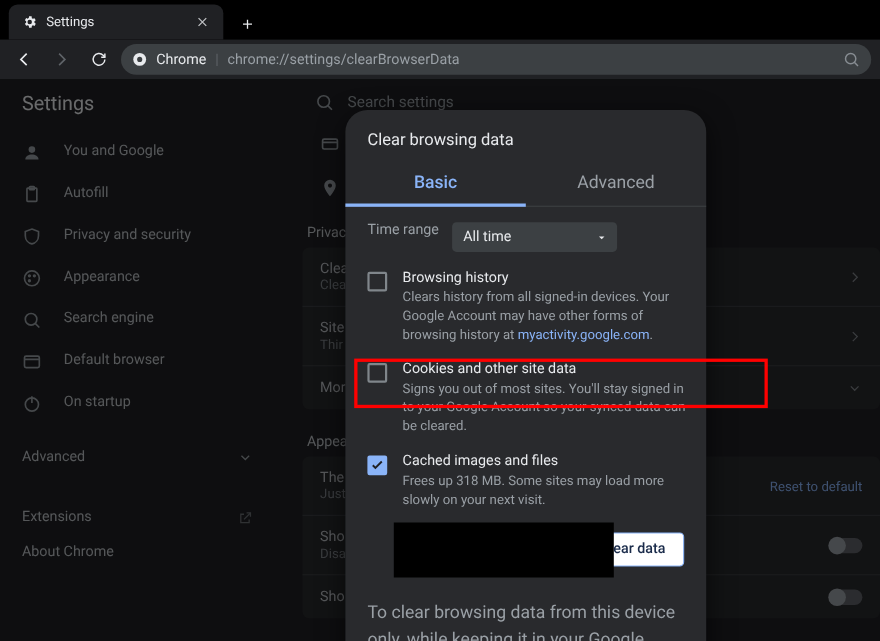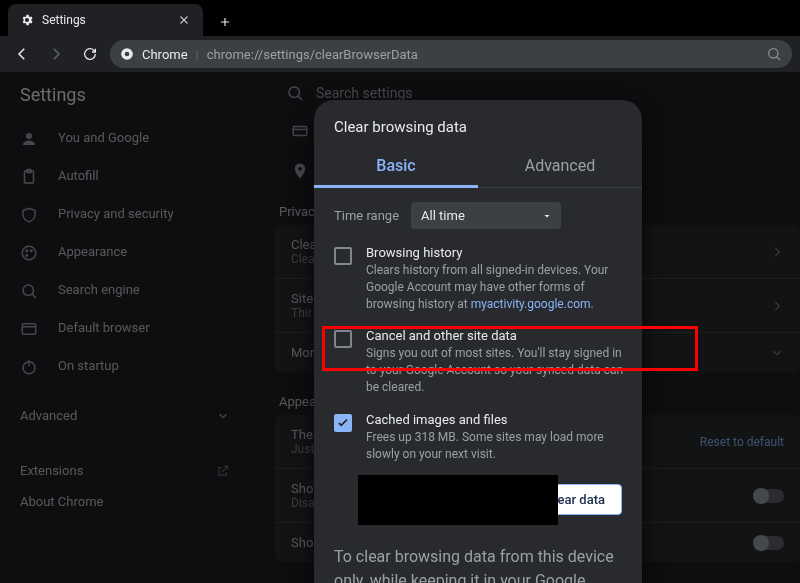--- a/index.html
+++ b/index.html
@@ -46,21 +46,21 @@
   .chev { width:14px; height:14px; color:#80868b; }
   .toggle { width: 30px; height: 14px; background:#5f6368; border-radius: 7px; position:relative; }
   .toggle::after { content:""; position:absolute; width:16px; height:16px; background:#9aa0a6; border-radius:50%; top:-1px; left:-1px; }
 
   
   .modal { position:absolute; left: 314px; top: 100px; width: 328px; background:#292a2d; border-radius: 20px; box-shadow: 0 8px 24px rgba(0,0,0,0.6); z-index: 10; display:flex; flex-direction:column; }
   .mtitle { padding: 18px 20px 10px; font-size: 15px; color:#e8eaed; }
   .mtabs { display:flex; border-bottom: 1px solid #3c4043; }
   .mtab { flex:1; text-align:center; padding: 10px 0; font-size: 16px; color:#9aa0a6; }
   .mtab.active { color:#8ab4f8; border-bottom: 3px solid #8ab4f8; margin-bottom:-1px; font-weight:500; }
-  .mrow { display:flex; align-items:center; gap: 12px; padding: 14px 20px 10px; }
+  .mrow { display:flex; align-items:flex-start; gap: 12px; padding: 14px 20px 10px; }
   .mlabel { font-size: 13px; color:#9aa0a6; }
   .select { background:#3c4043; border-radius:4px; padding: 6px 30px 6px 10px; font-size:13px; color:#e8eaed; position:relative; min-width: 150px; }
   .select .caret { position:absolute; right:8px; top:8px; }
 
   .opts { padding: 6px 16px 12px 20px; display:flex; flex-direction:column; gap: 16px; }
   .opt { display:flex; gap: 14px; }
   .chk { width: 18px; height: 18px; border: 2px solid #80868b; border-radius:2px; margin-top:2px; flex:none; display:flex; align-items:center; justify-content:center; }
   .chk.checked { background:#8ab4f8; border-color:#8ab4f8; }
   .chk.checked svg { color:#202124; }
   .opt .body { flex:1; }
@@ -345,21 +345,21 @@
     <div class="opt">
       <div class="chk"></div>
       <div class="body">
         <div class="hd">Browsing history</div>
         <div class="ds"><span>Clears history from all signed-in devices. Your Google Account may have other forms of browsing history at </span><span class="link">myactivity.google.com</span><span>.</span></div>
       </div>
     </div>
     <div class="opt">
       <div class="chk"></div>
       <div class="body">
-        <div class="hd">Cancel and other site data</div>
+        <div class="hd">Cookies and other site data</div>
         <div class="ds">Signs you out of most sites. You'll stay signed in to your Google Account so your synced data can be cleared.</div>
       </div>
     </div>
     <div class="opt">
       <div class="chk checked">
           <svg viewBox="0 0 24 24" width="14" height="14" fill="none" stroke="currentColor" stroke-width="3">
             <path d="M5 12l4 4 10-10"></path>
           </svg>
         </div>
       <div class="body">

